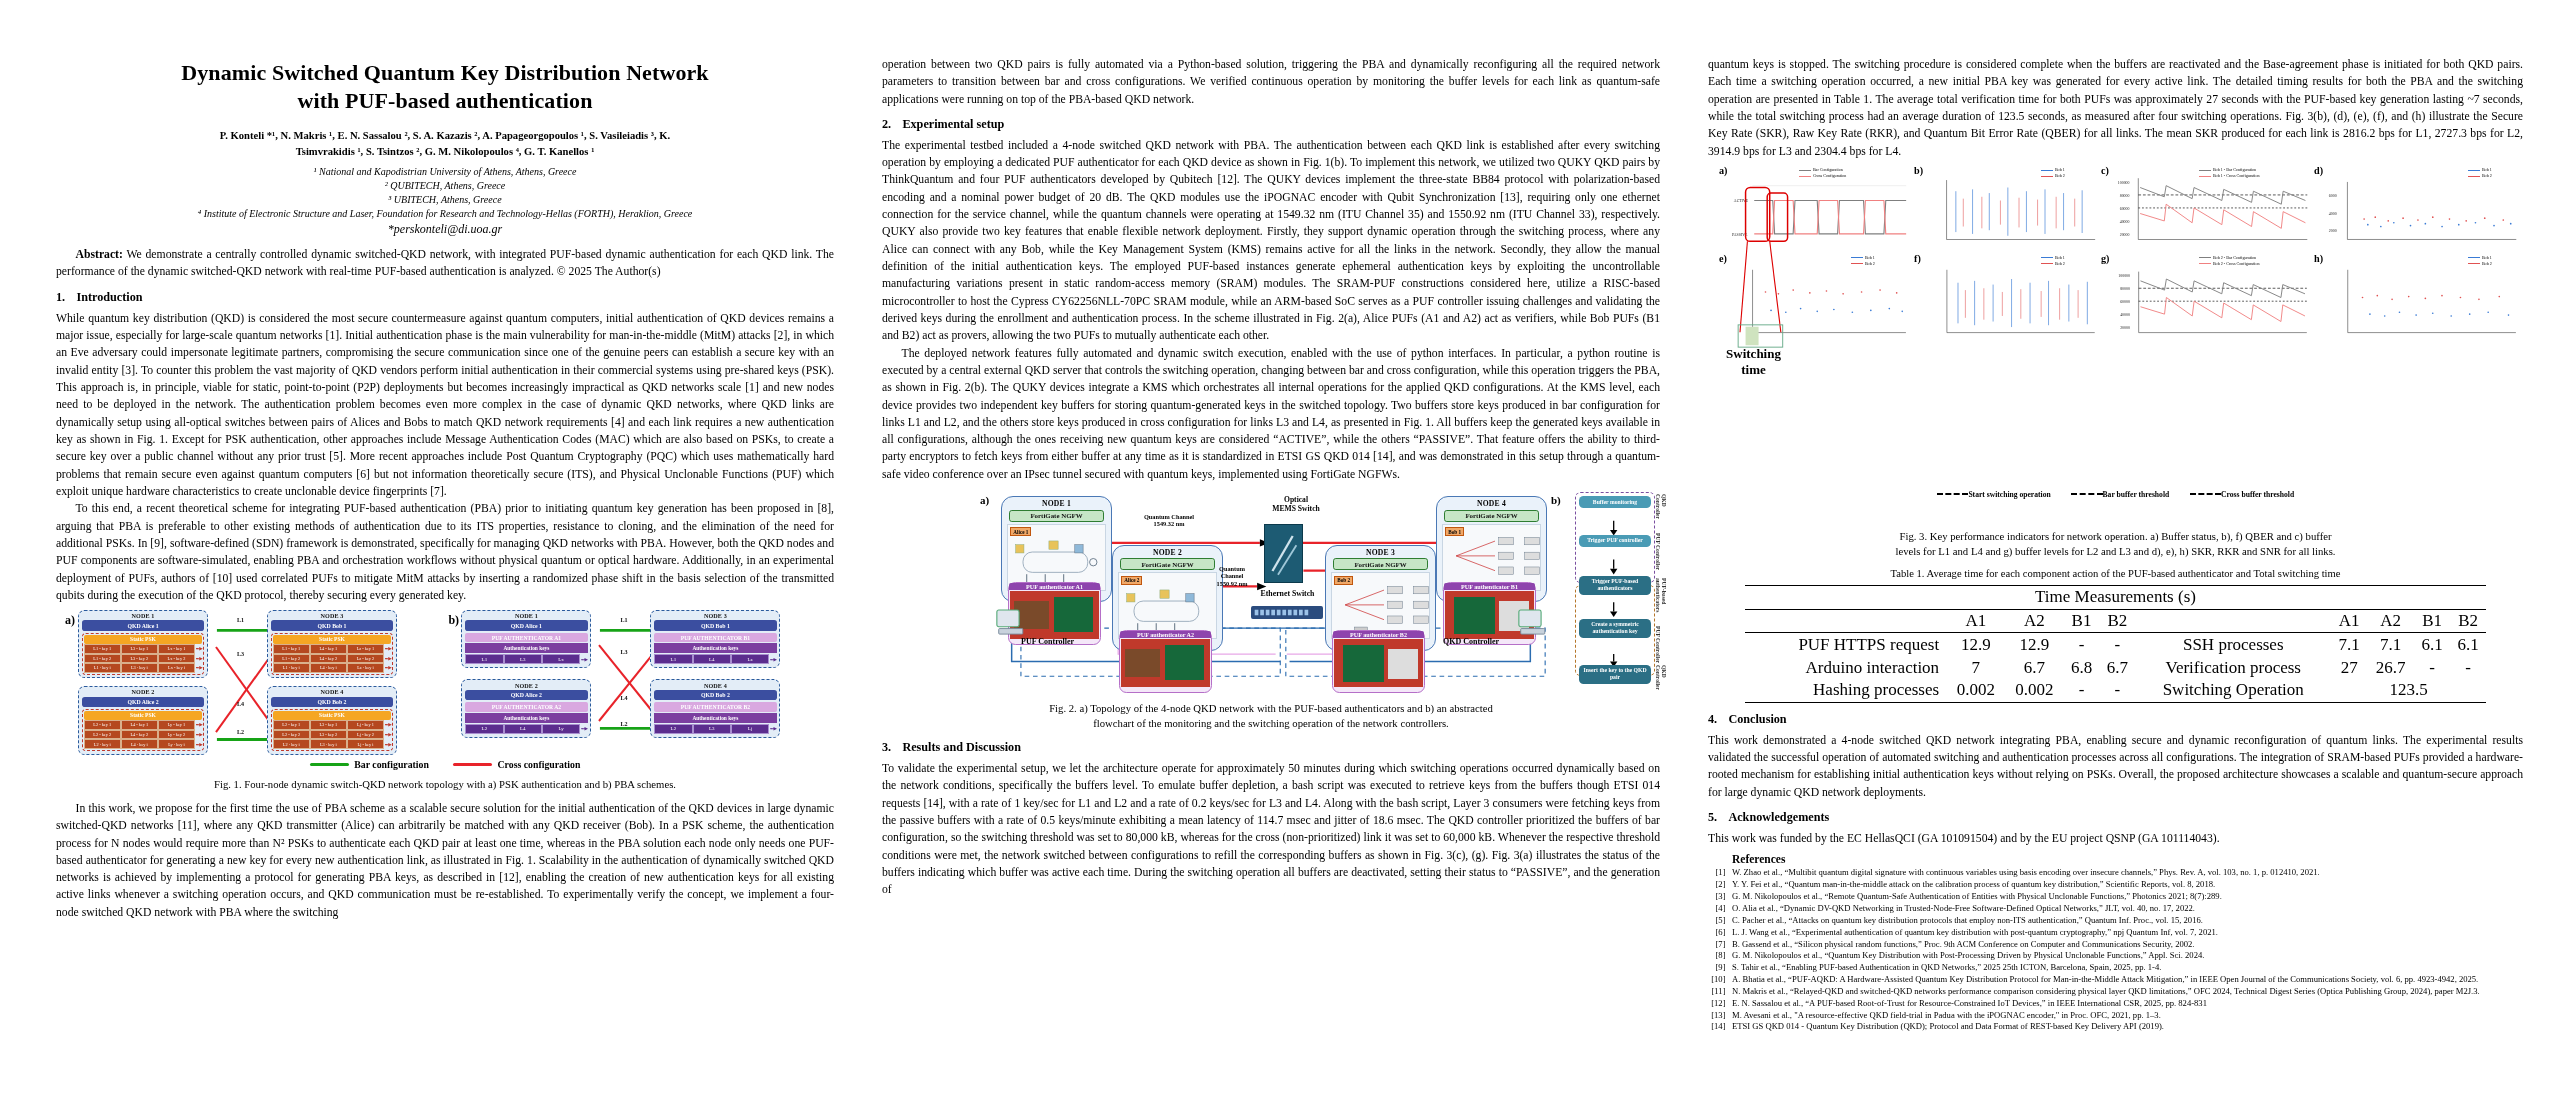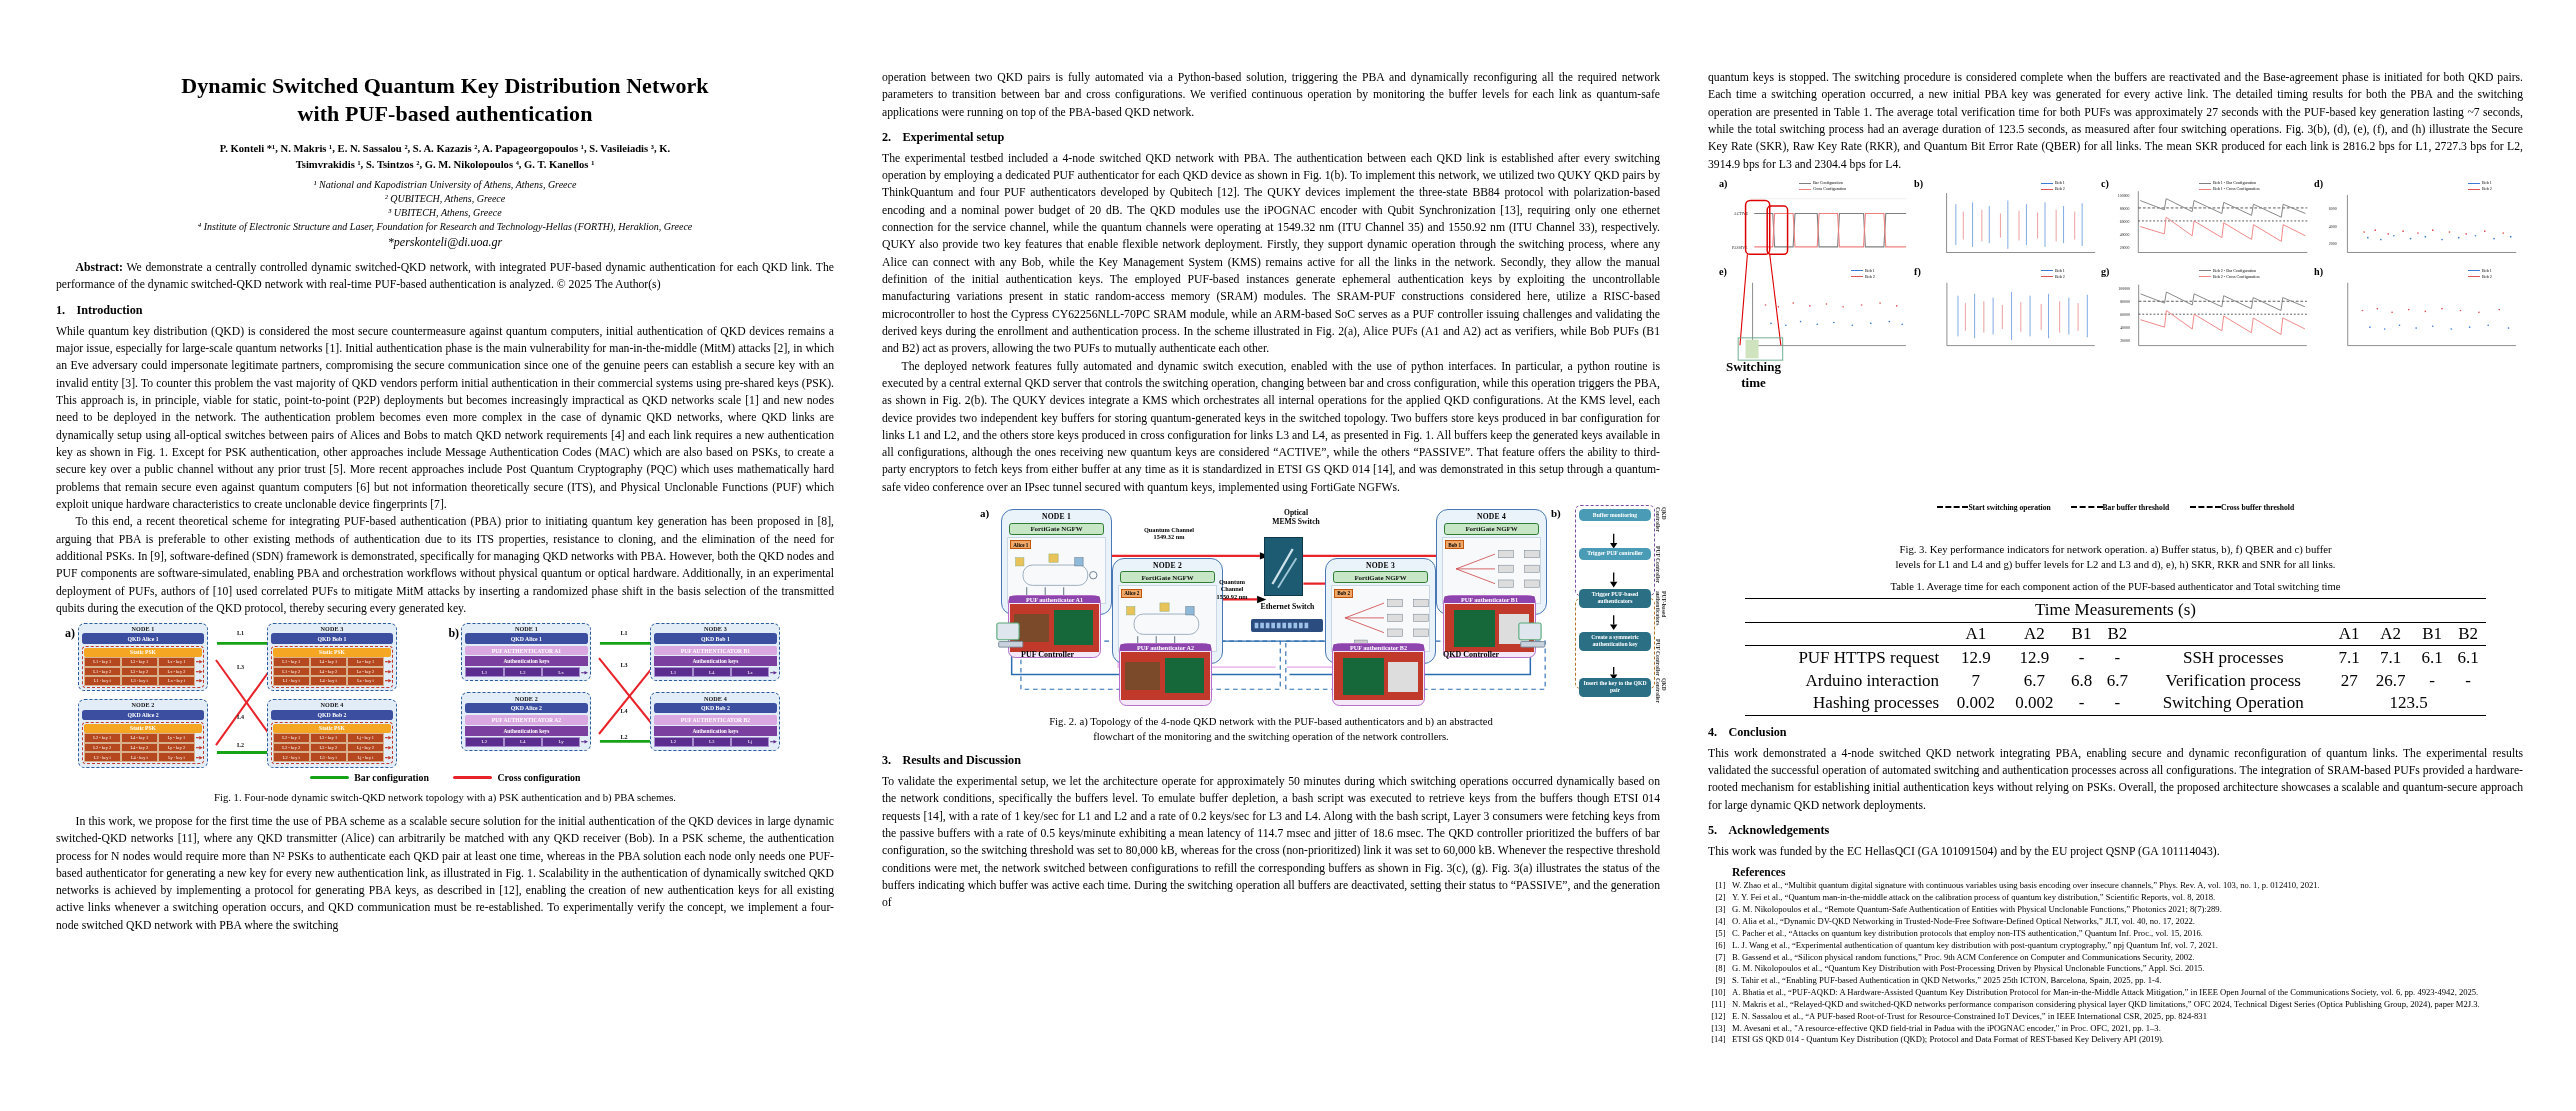--- a/index.html
+++ b/index.html
@@ -3,21 +3,21 @@
 <meta charset="utf-8">
 <style>
   html, body { margin:0; padding:0; background:#ffffff; }
   body {
     width:2576px; height:1112px;
     font-family:"Liberation Serif", serif;
     color:#000;
     overflow:hidden;
   }
   .page { position:relative; width:2576px; height:1112px; background:#fff; }
-  .cols { display:flex; gap:48px; padding:28px 56px 0 56px; box-sizing:border-box; height:1008px; }
+  .cols { display:flex; gap:48px; padding:15px 56px 0 56px; box-sizing:border-box; height:1008px; }
   .col { width:778px; flex:0 0 778px; }
   .col3 { width:815px; flex:0 0 815px; }
 
   h1.title {
     font-size:22px; font-weight:bold; text-align:center; line-height:1.26;
     margin:44px 0 0 0; letter-spacing:0.1px;
   }
   .authors { font-size:10.6px; font-weight:bold; text-align:center; margin-top:14px; line-height:1.5; }
   .affil { font-size:10px; font-style:italic; text-align:center; line-height:1.42; }
   .email { font-size:12px; font-style:italic; text-align:center; margin-bottom:5.6px; }
@@ -939,21 +939,21 @@
       <div class="ref">
             <span class="n">[6]</span>
             <span class="t">L. J. Wang et al., “Experimental authentication of quantum key distribution with post-quantum cryptography,” npj Quantum Inf, vol. 7, 2021.</span>
           </div>
       <div class="ref">
             <span class="n">[7]</span>
             <span class="t">B. Gassend et al., “Silicon physical random functions,” Proc. 9th ACM Conference on Computer and Communications Security, 2002.</span>
           </div>
       <div class="ref">
             <span class="n">[8]</span>
-            <span class="t">G. M. Nikolopoulos et al., “Quantum Key Distribution with Post-Processing Driven by Physical Unclonable Functions,” Appl. Sci. 2015.</span>
+            <span class="t">G. M. Nikolopoulos et al., “Quantum Key Distribution with Post-Processing Driven by Physical Unclonable Functions,” Appl. Sci. 2024.</span>
           </div>
       <div class="ref">
             <span class="n">[9]</span>
             <span class="t">S. Tahir et al., “Enabling PUF-based Authentication in QKD Networks,” 2025 25th ICTON, Barcelona, Spain, 2025, pp. 1-4.</span>
           </div>
       <div class="ref">
             <span class="n">[10]</span>
             <span class="t">A. Bhatia et al., “PUF-AQKD: A Hardware-Assisted Quantum Key Distribution Protocol for Man-in-the-Middle Attack Mitigation,” in IEEE Open Journal of the Communications Society, vol. 6, pp. 4923-4942, 2025.</span>
           </div>
       <div class="ref">

